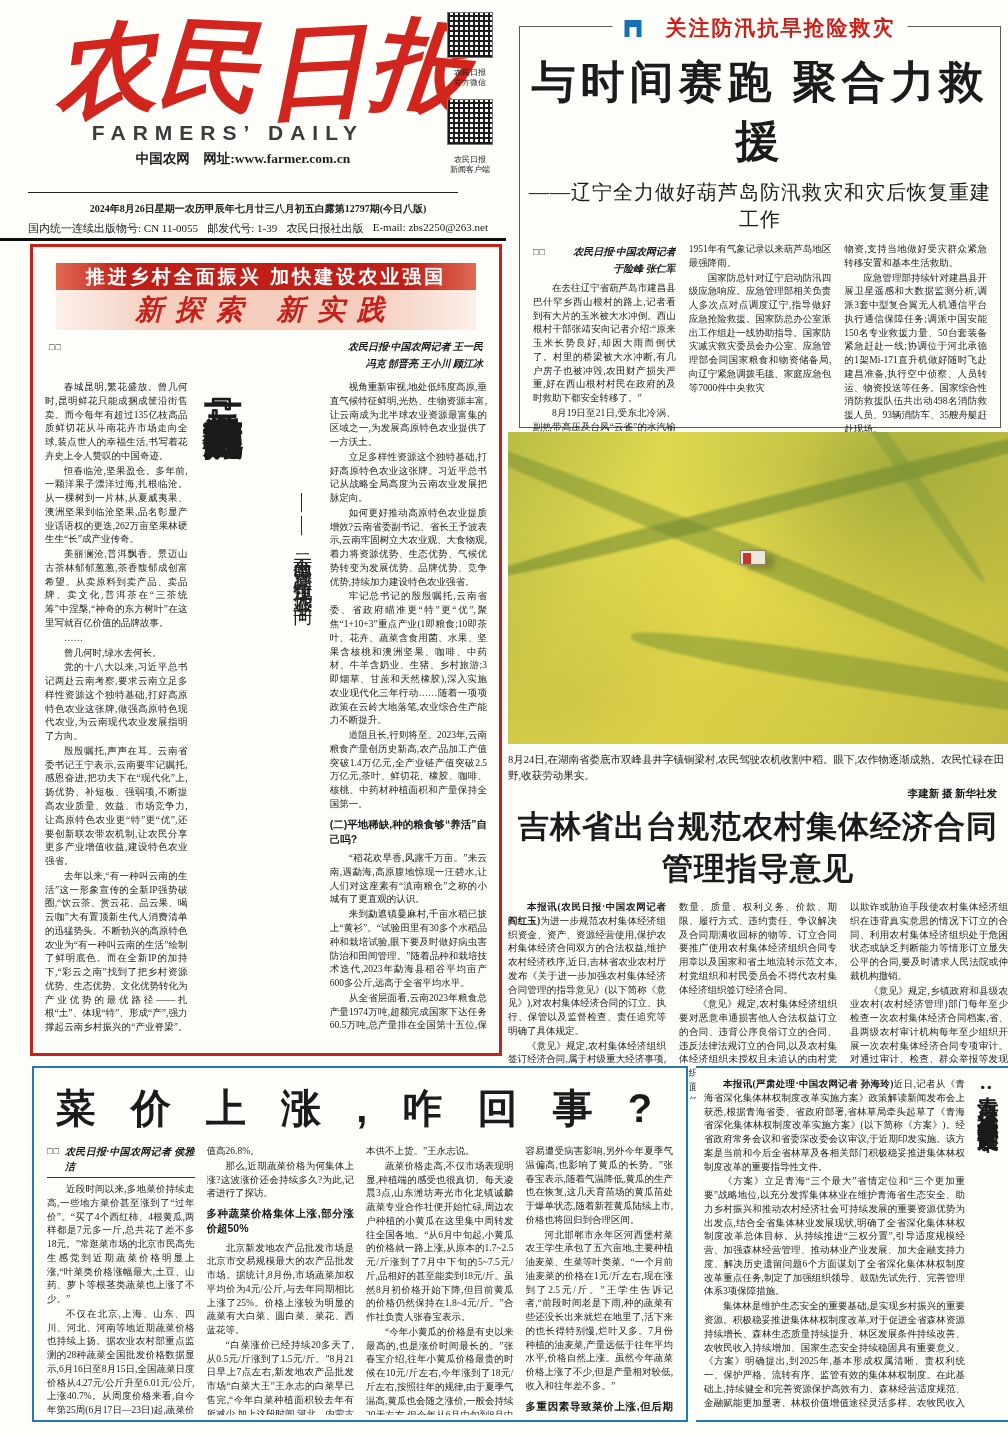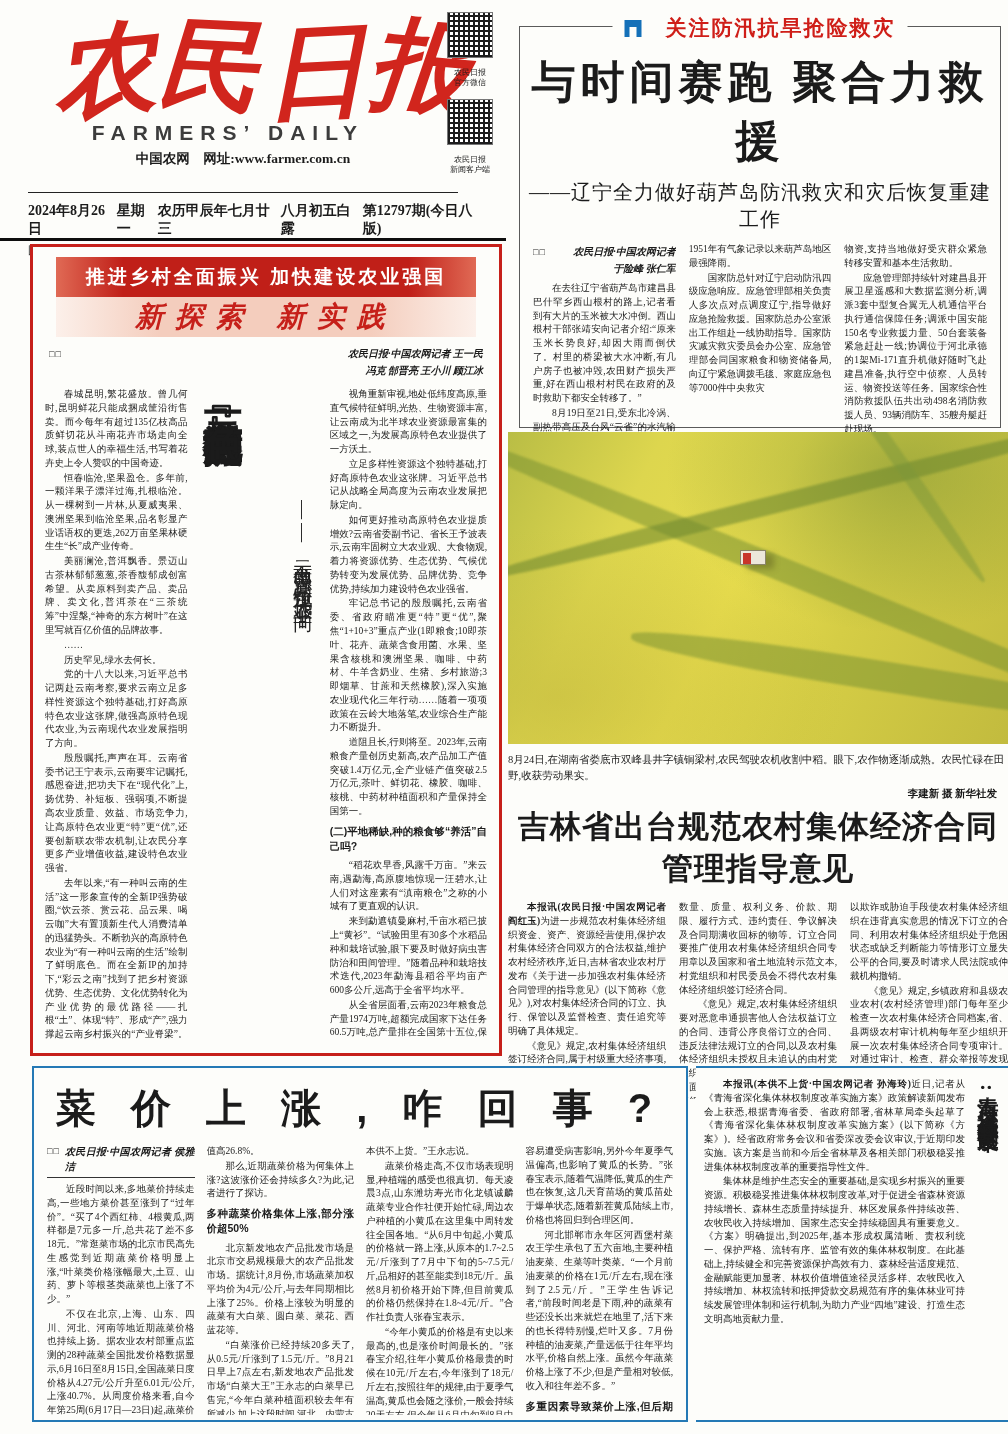--- a/index.html
+++ b/index.html
@@ -31,22 +31,22 @@
       repeating-linear-gradient(0deg, #1c1c1c 0 2px, transparent 2px 5px),
       repeating-linear-gradient(90deg, #1c1c1c 0 2px, #ffffff 2px 5px);
   }
   .qr-label { font-size:8px; line-height:1.3; text-align:center; white-space:pre-line; }
   .english {
     width:400px; text-align:center; font-family:"Liberation Sans", sans-serif;
     font-weight:bold; letter-spacing:7px; font-size:21px; color:#3c3c3c; margin-top:2px;
   }
   .siteline { width:430px; text-align:center; font-size:13.5px; font-weight:bold;
     padding:5px 0 24px; border-bottom:1.5px solid #222; }
-  .dateline { width:460px; display:flex; justify-content:flex-start; font-weight:bold;
-    font-size:14px; margin-top:9px; }
+  .dateline { width:460px; display:flex; justify-content:center; font-weight:bold;
+    font-size:10px; margin-top:9px; }
   .publine  { width:460px; display:flex; justify-content:space-between; font-size:11px; margin-top:5px; }
   .mast-rule { position:absolute; left:0; top:238px; width:506px; height:3px; background:#0e0e0e; }
 
   
   .flood { position:absolute; left:519px; top:26px; width:482px; height:402px; border:1px solid #5a5a5a; background:#fdfdfa; }
   .flood-kicker { position:absolute; top:-13px; left:50%; transform:translateX(-50%);
     background:#fdfdfa; padding:0 12px; display:flex; align-items:center; gap:24px; white-space:nowrap; }
   .kicker-logo { position:relative; width:17px; height:17px; background:#1470b8; }
   .kicker-logo::after { content:""; position:absolute; left:5px; top:7px; width:7px; height:10px; background:#fdfdfa; }
   .kicker-text { color:#cf1e18; font-weight:900; font-size:21px; letter-spacing:2px;
@@ -56,21 +56,21 @@
   .flood-sub { text-align:center; font-size:20px; margin-top:8px; letter-spacing:1px; }
   .flood-cols { display:flex; gap:13px; padding:10px 13px 0; }
   .flood-cols .col { flex:1; height:268px; }
   .byline-block { position:relative; text-align:right; font-weight:bold; font-style:italic;
     font-size:10px; line-height:1.7; margin-bottom:5px; text-indent:0; }
   .byline-mark { position:absolute; left:0; top:2px; font-style:normal; font-size:9px; letter-spacing:1px; }
 
   
   .lead-box { position:absolute; left:30px; top:244px; width:472px; height:812px;
     border:3px solid #c6201a; background:#fdfdfa; }
-  .lead-banner1 { margin:10px auto 0; width:420px; height:40px;
+  .lead-banner1 { margin:16px auto 0; width:420px; height:27px;
     background:linear-gradient(90deg,#e06a55,#c01f18 16%,#c01f18 84%,#e06a55);
     color:#fff; font-weight:900; font-size:19px; letter-spacing:3px;
     display:flex; align-items:center; justify-content:center; font-family:"Liberation Sans", sans-serif; }
   .lead-banner2 { margin:0 auto; width:420px; height:40px;
     background:linear-gradient(90deg,#fcf0ea,#f4cdbd 25%,#f4cdbd 75%,#fcf0ea);
     display:flex; align-items:center; justify-content:center; }
   .lead-banner2 span { color:#c6201a; font-weight:900; font-style:italic; font-size:28px;
     letter-spacing:12px; font-family:"DejaVu Serif", serif; }
   .lead-byline { padding:8px 16px 4px; }
   .lead-cols { display:flex; gap:10px; padding:0 12px; }
@@ -206,21 +206,21 @@
         <span>农民日报·中国农网记者 王一民</span><br>
         <span>冯克 郜晋亮 王小川 顾江冰</span>
       </div>
     </div>
     <div class="lead-cols">
       <div class="lead-col1 col">
         <p>春城昆明,繁花盛放。曾几何时,昆明鲜花只能成捆成筐沿街售卖。而今每年有超过135亿枝高品质鲜切花从斗南花卉市场走向全球,装点世人的幸福生活,书写着花卉史上令人赞叹的中国奇迹。</p>
         <p>恒春临沧,坚果盈仓。多年前,一颗洋果子漂洋过海,扎根临沧。从一棵树到一片林,从夏威夷果、澳洲坚果到临沧坚果,品名彰显产业话语权的更迭,262万亩坚果林硬生生“长”成产业传奇。</p>
         <p>美丽澜沧,普洱飘香。景迈山古茶林郁郁葱葱,茶香馥郁成创富希望。从卖原料到卖产品、卖品牌、卖文化,普洱茶在“三茶统筹”中涅槃,“神奇的东方树叶”在这里写就百亿价值的品牌故事。</p>
         <p>……</p>
-        <p>历史罕见,绿水去何长。</p>
+        <p>曾几何时,绿水去何长。</p>
         <p>党的十八大以来,习近平总书记两赴云南考察,要求云南立足多样性资源这个独特基础,打好高原特色农业这张牌,做强高原特色现代农业,为云南现代农业发展指明了方向。</p>
         <p>殷殷嘱托,声声在耳。云南省委书记王宁表示,云南要牢记嘱托,感恩奋进,把功夫下在“现代化”上,扬优势、补短板、强弱项,不断提高农业质量、效益、市场竞争力,让高原特色农业更“特”更“优”,还要创新联农带农机制,让农民分享更多产业增值收益,建设特色农业强省。</p>
         <p>去年以来,“有一种叫云南的生活”这一形象宣传的全新IP强势破圈,“饮云茶、赏云花、品云果、喝云咖”大有置顶新生代人消费清单的迅猛势头。不断勃兴的高原特色农业为“有一种叫云南的生活”绘制了鲜明底色。而在全新IP的加持下,“彩云之南”找到了把乡村资源优势、生态优势、文化优势转化为产业优势的最优路径——扎根“土”、体现“特”、形成“产”,强力撑起云南乡村振兴的“产业脊梁”。记者日前深入云岭,一线探问,试图通过十问十答的方式梳理总结云南做强高原特色现代农业的实践篇,也为各地打造自己的“土特产”提供可资借鉴的方法论。</p>
 
       </div>
       <div class="lead-center">
         <div class="lead-headline">为『有一种叫云南的生活』擦亮底色</div>
         <div class="lead-subtitle">——云南做强高原特色现代农业十问</div>
       </div>
       <div class="lead-col3 col">
@@ -296,20 +296,21 @@
         <p class="np">容易遭受病害影响,另外今年夏季气温偏高,也影响了黄瓜的长势。”张春宝表示,随着气温降低,黄瓜的生产也在恢复,这几天育苗场的黄瓜苗处于爆单状态,随着新茬黄瓜陆续上市,价格也将回归到合理区间。</p>
         <p>河北邯郸市永年区河西堡村菜农王学生承包了五六亩地,主要种植油麦菜、生菜等叶类菜。“一个月前油麦菜的价格在1元/斤左右,现在涨到了2.5元/斤。”王学生告诉记者,“前段时间老是下雨,种的蔬菜有些还没长出来就烂在地里了,活下来的也长得特别慢,烂叶又多。7月份种植的油麦菜,产量远低于往年平均水平,价格自然上涨。虽然今年蔬菜价格上涨了不少,但是产量相对较低,收入和往年差不多。”</p>
         <div class="subhead">多重因素导致菜价上涨,但后期上行空间有限</div>
 
       </div>
     </div>
   </div>
 
   <div class="qinghai">
     <div class="qinghai-text col">
-      <p><b>本报讯(本供不上货·中国农网记者 孙海玲)</b><span>近日,记者从《青海省深化集体林权制度改革实施方案》政策解读新闻发布会上获悉,根据青海省委、省政府部署,省林草局牵头起草了《青海省深化集体林权制度改革实施方案》(以下简称《方案》)。经省政府常务会议和省委深改委会议审议,于近期印发实施。该方案是当前和今后全省林草及各相关部门积极稳妥推进集体林权制度改革的重要指导性文件。</span></p>
+      <p><b>本报讯(严肃处理·中国农网记者 孙海玲)</b><span>近日,记者从《青海省深化集体林权制度改革实施方案》政策解读新闻发布会上获悉,根据青海省委、省政府部署,省林草局牵头起草了《青海省深化集体林权制度改革实施方案》(以下简称《方案》)。经省政府常务会议和省委深改委会议审议,于近期印发实施。该方案是当前和今后全省林草及各相关部门积极稳妥推进集体林权制度改革的重要指导性文件。</span></p>
+      <p>《方案》立足青海“三个最大”省情定位和“三个更加重要”战略地位,以充分发挥集体林业在维护青海省生态安全、助力乡村振兴和推动农村经济社会可持续发展的重要资源优势为出发点,结合全省集体林业发展现状,明确了全省深化集体林权制度改革总体目标。从持续推进“三权分置”,引导适度规模经营、加强森林经营管理、推动林业产业发展、加大金融支持力度、解决历史遗留问题6个方面谋划了全省深化集体林权制度改革重点任务,制定了加强组织领导、鼓励先试先行、完善管理体系3项保障措施。</p>
       <p>集体林是维护生态安全的重要基础,是实现乡村振兴的重要资源。积极稳妥推进集体林权制度改革,对于促进全省森林资源持续增长、森林生态质量持续提升、林区发展条件持续改善、农牧民收入持续增加、国家生态安全持续稳固具有重要意义。《方案》明确提出,到2025年,基本形成权属清晰、责权利统一、保护严格、流转有序、监管有效的集体林权制度。在此基础上,持续健全和完善资源保护高效有力、森林经营适度规范、金融赋能更加显著、林权价值增值途径灵活多样、农牧民收入持续增加、林权流转和抵押贷款交易规范有序的集体林业可持续发展管理体制和运行机制,为助力产业“四地”建设、打造生态文明高地贡献力量。</p>
 
     </div>
     <div class="qinghai-headline">青海:深入推进集体林权制度改革</div>
   </div>
 
 </div>
 
 </body></html>

